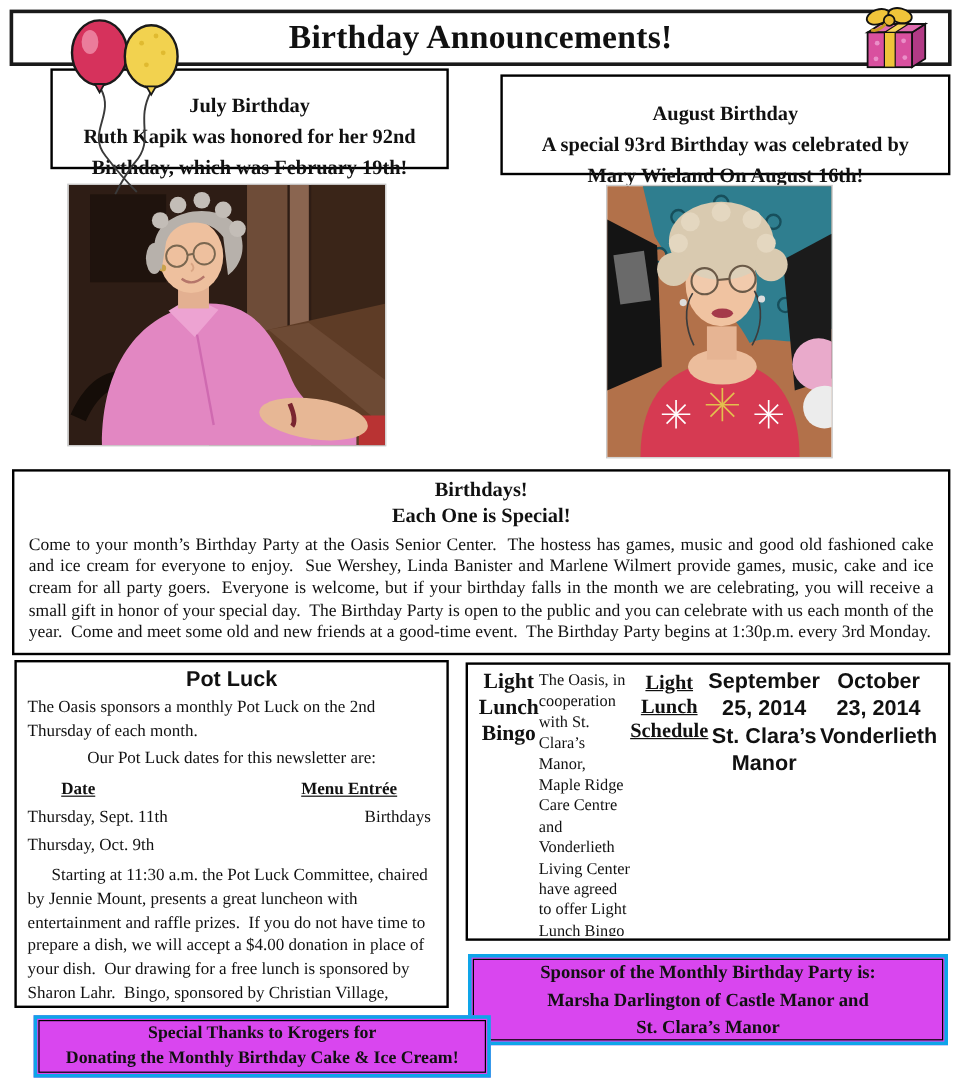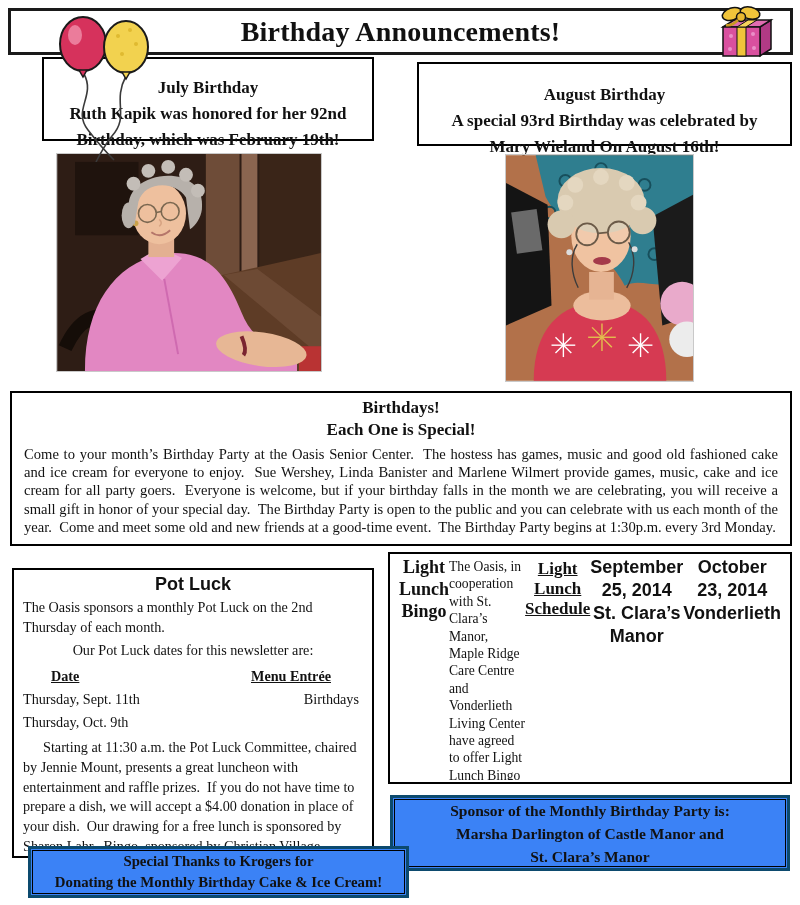--- a/index.html
+++ b/index.html
@@ -31,21 +31,21 @@
   .photo-left { left:56px; top:153px; width:266px; height:219px; }
   .photo-right { left:505px; top:154px; width:189px; height:228px; }
 
   
   .birthdays-box { left:10px; top:391px; width:782px; height:155px; padding:3px 12px 0 12px; overflow:hidden; }
   .bd-h { text-align:center; font-size:17px; font-weight:bold; line-height:20px; margin-top:2px; }
   .bd-body { margin-top:5px; font-size:14.6px; line-height:18.2px;
     text-align:justify; white-space:pre-wrap; }
 
   
-  .potluck-box { left:12px; top:550px; width:362px; height:290px; padding:4px 9px 0 9px; overflow:hidden;margin-top:18px; }
+  .potluck-box { left:12px; top:550px; width:362px; height:290px; padding:4px 9px 0 9px; overflow:hidden; }
   .pl-title { text-align:center; font-weight:bold; font-size:18px; line-height:21px;
     font-family:"Liberation Sans","DejaVu Sans",sans-serif; }
   .pl-intro { margin-top:3px; font-size:14.2px; line-height:19.5px; white-space:pre-wrap; }
   .pl-dates-heading { margin-top:4px; text-align:center; font-size:14.2px; line-height:19px; }
   .pl-table { margin-top:5px; font-size:14.2px; }
   .pl-tr { display:flex; line-height:23px; }
   .pl-c1 { width:57%; }
   .pl-c2 { width:43%; text-align:right; padding-right:4px; }
   .pl-th { font-weight:bold; text-decoration:underline; }
   .pl-th.pl-c1 { padding-left:28px; width:calc(57% - 28px); }
@@ -56,21 +56,21 @@
   .llb-box { left:388px; top:552px; width:404px; height:232px; padding:2px 9px 2px 9px;
     display:flex; overflow:hidden; }
   .llb-title { text-align:center; font-size:18px; font-weight:bold; line-height:22px; }
   .llb-body { margin-top:2px; font-size:13.6px; line-height:17.4px; white-space:pre-wrap; flex:0 1 auto; overflow:hidden; }
   .llb-sched-heading { margin-top:3px; text-align:center; font-size:17px; font-weight:bold;
     text-decoration:underline; line-height:20px; }
   .llb-sched-line { text-align:center; font-size:18px; font-weight:bold; line-height:23px;
     font-family:"Liberation Sans","DejaVu Sans",sans-serif; }
 
   
-  .dbl { border:3px solid #0c4a6e; background:#3b82f6; padding:1px; }
+  .dbl { border:3px solid #0ea5e9; background:#d946ef; padding:1px; }
   .dbl-inner { border:1px solid #000; width:100%; height:100%;
     display:flex; flex-direction:column; justify-content:center; text-align:center; }
   .sponsor-box { left:390px; top:795px; width:400px; height:76px; }
   .sponsor-line { font-size:15.5px; font-weight:bold; line-height:23px; }
   .thanks-box { left:28px; top:846px; width:381px; height:52px; }
   .thanks-line { font-size:14.8px; font-weight:bold; line-height:21px; }
 </style>
 </head>
 <body>
 

